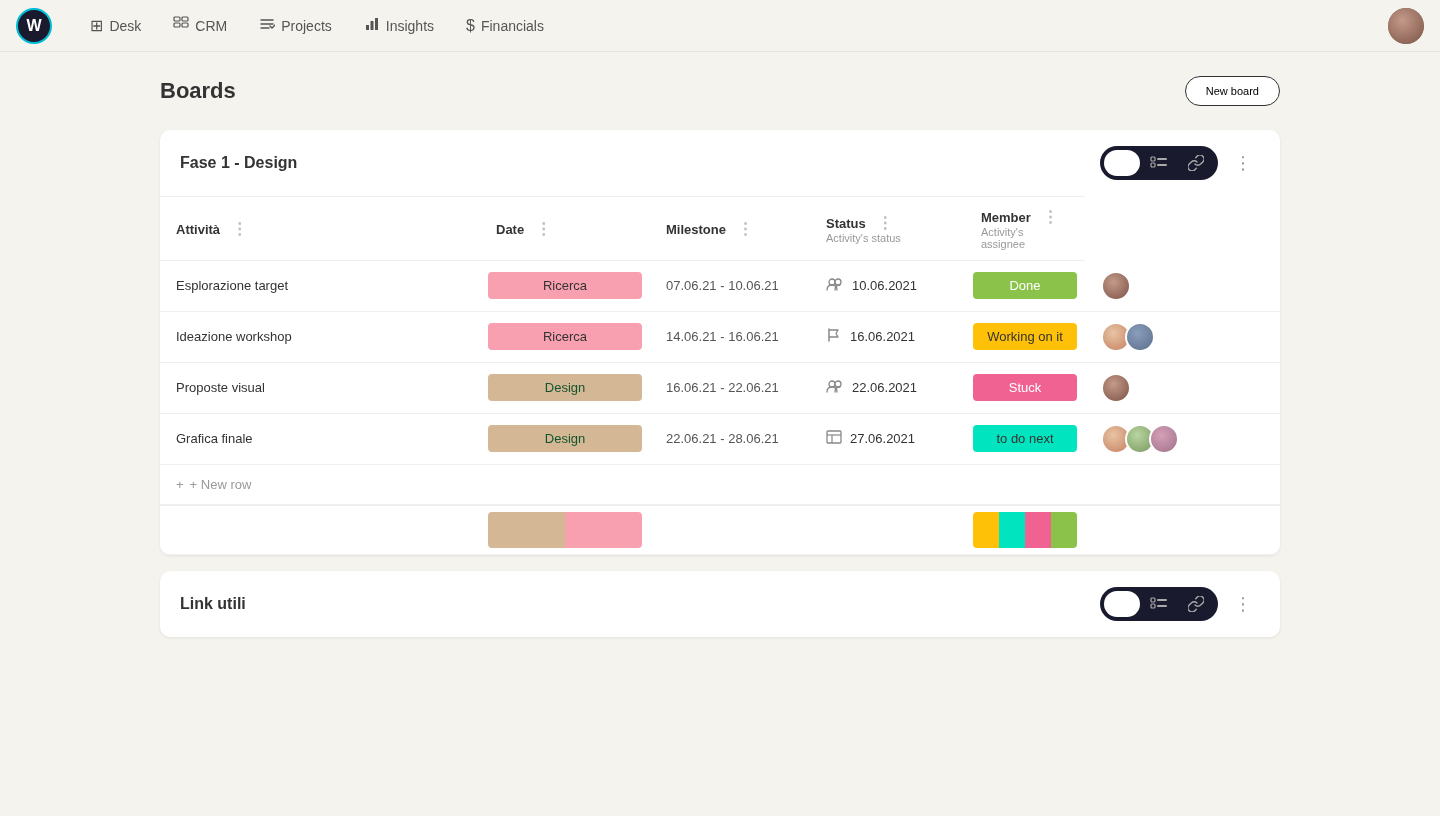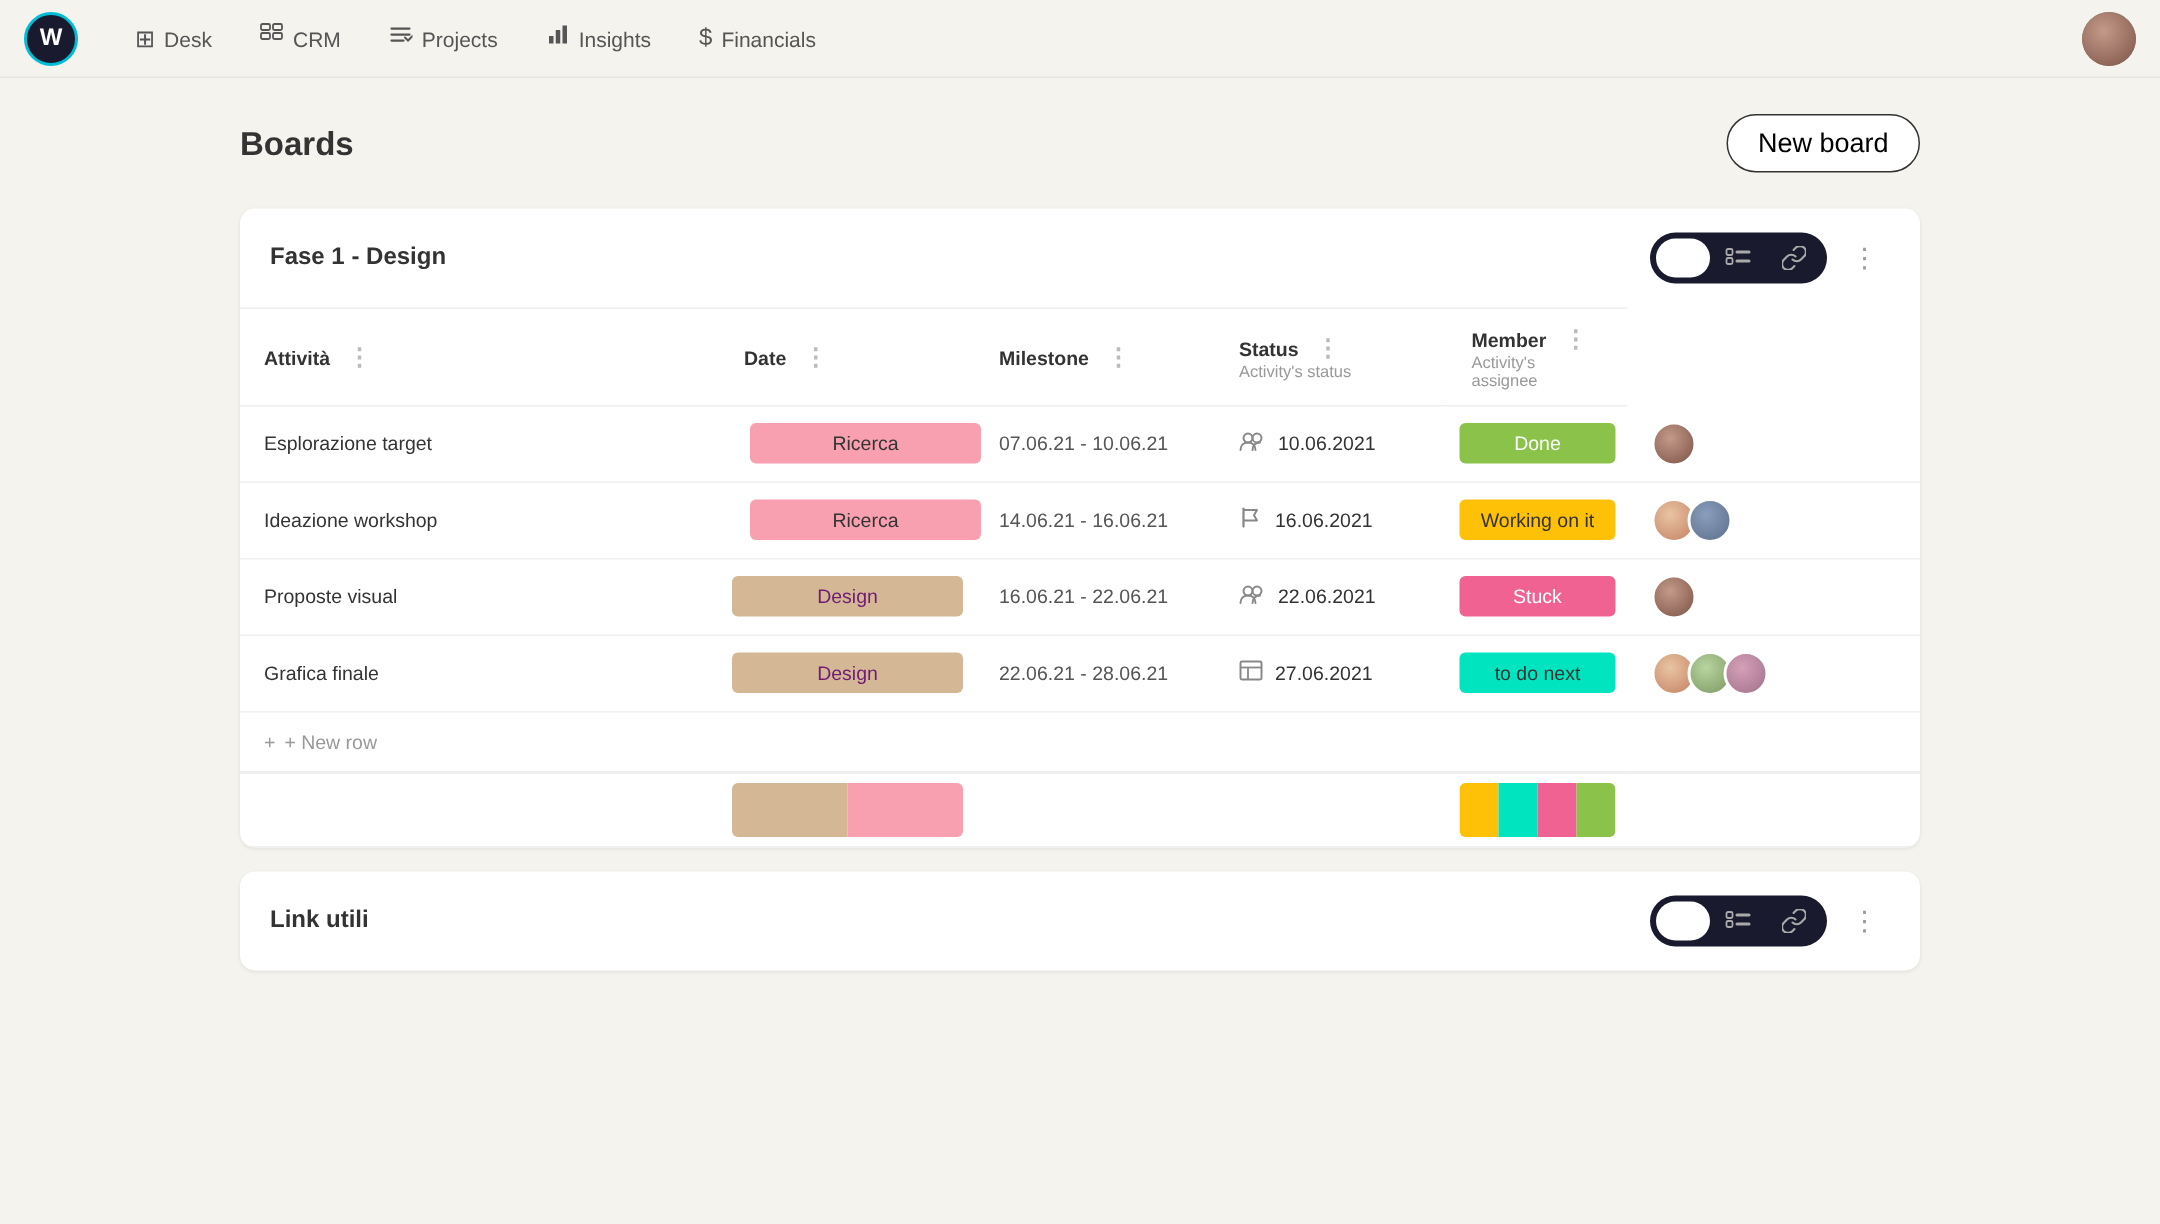--- a/index.html
+++ b/index.html
@@ -37,21 +37,21 @@
 
     
     .main { padding: 24px 160px; }
     .page-header {
       display: flex; align-items: center; justify-content: space-between;
       margin-bottom: 24px;
     }
     .page-title { font-size: 22px; font-weight: 600; }
     .new-board-btn {
       padding: 8px 20px; border: 1.5px solid #333; border-radius: 20px;
-      background: white; cursor: pointer; font-size: 18px; font-weight: 500;
+      background: white; cursor: pointer; font-size: 11px; font-weight: 500;
     }
 
     
     .board-section {
       background: white; border-radius: 10px; margin-bottom: 16px;
       overflow: hidden; box-shadow: 0 1px 3px rgba(0,0,0,0.08);
     }
     .board-header {
       display: flex; align-items: center; justify-content: space-between;
       padding: 16px 20px;
@@ -93,22 +93,22 @@
     .td-inner {
       padding: 10px 16px; display: flex; align-items: center; min-height: 48px;
     }
     .activity-name { font-size: 13px; color: #333; }
 
     
     .tag {
       padding: 6px 16px; border-radius: 4px; font-size: 13px; font-weight: 500;
       text-align: center; width: 100%; display: block;
     }
-    .tag-ricerca { background: #f8a0b0; color: #333; margin-left: 12px; }
-    .tag-design { background: #d4b896; color: #701a75; }
+    .tag-ricerca { background: #f8a0b0; color: #333; }
+    .tag-design { background: #d4b896; color: #14532d; }
 
     
     .status-badge {
       padding: 6px 12px; border-radius: 4px; font-size: 13px; font-weight: 500;
       text-align: center; width: 100%; display: block; color: white;
     }
     .status-done { background: #8bc34a; }
     .status-working { background: #ffc107; color: #333; }
     .status-stuck { background: #f06292; }
     .status-todo { background: #00e5c0; color: #333; }

